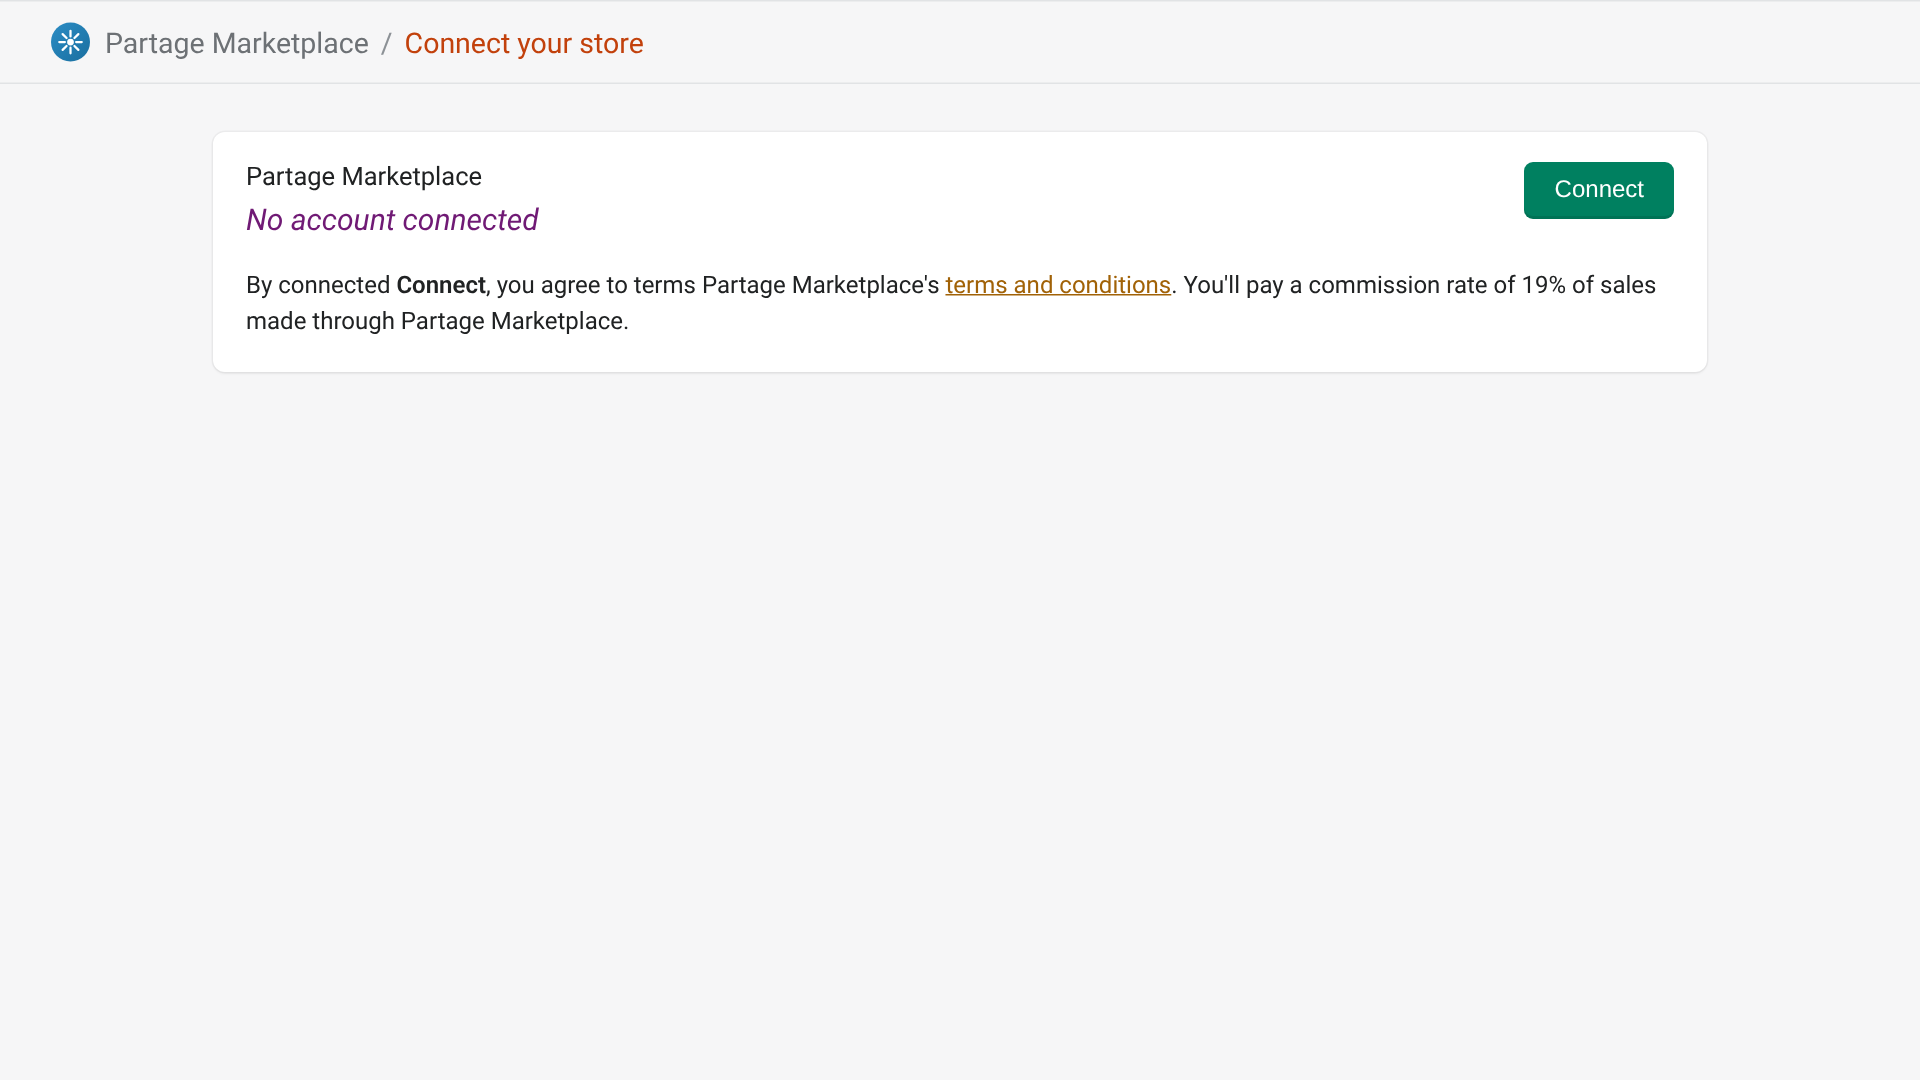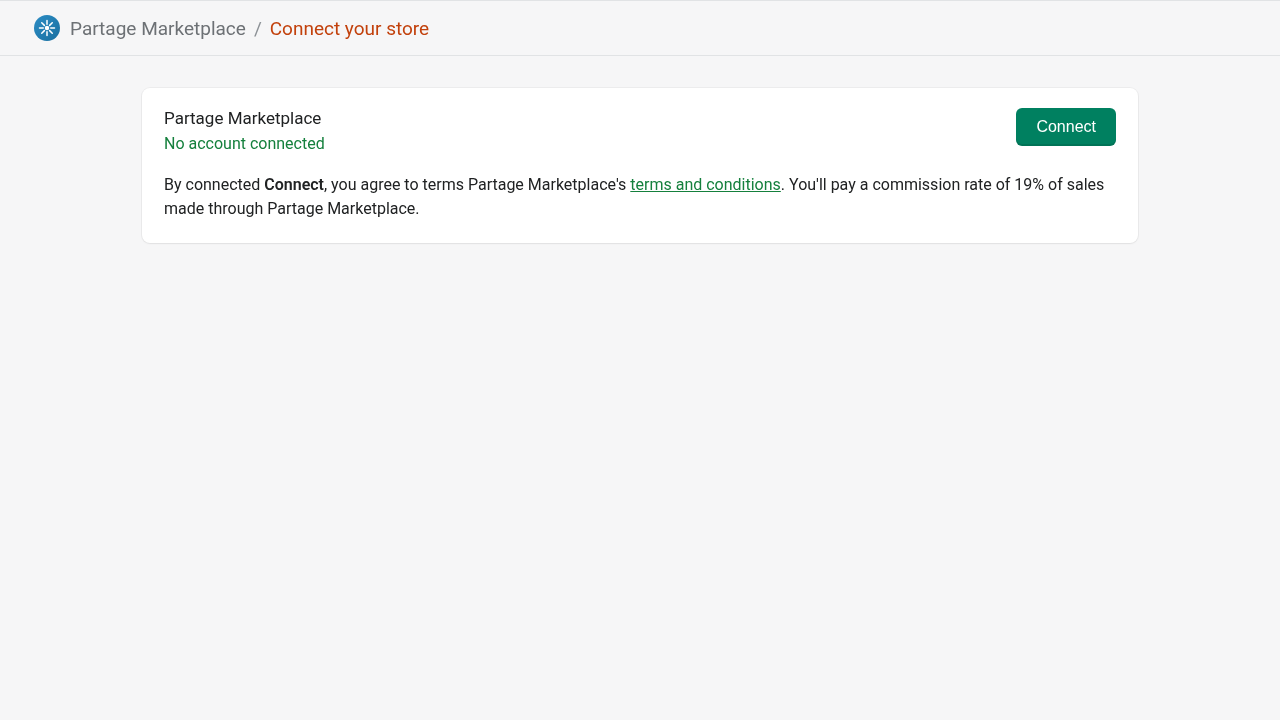--- a/index.html
+++ b/index.html
@@ -73,22 +73,23 @@
       display: flex;
       flex-direction: column;
       gap: 6px;
     }
     .card-title {
       font-size: 17px;
       color: #202223;
       font-weight: 400;
     }
     .card-subtitle {
-      font-size: 16px;
-      color: #15803d;
+      font-size: 20px;
+      color: #701a75;
+      font-style: italic;
     }
     .connect-button {
       background-color: #008060;
       color: #ffffff;
       border: none;
       border-radius: 6px;
       padding: 10px 20px;
       font-size: 16px;
       font-weight: 500;
       cursor: pointer;
@@ -96,21 +97,21 @@
     }
     .agreement-text {
       font-size: 16px;
       color: #202223;
       line-height: 1.5;
     }
     .agreement-text .bold {
       font-weight: 600;
     }
     .terms-link {
-      color: #15803d;
+      color: #a16207;
       text-decoration: underline;
       cursor: pointer;
       margin-top: 20px;
     }
   </style>
 </head>
 <body>
 
 <div class="header">
   <div class="logo-icon">

